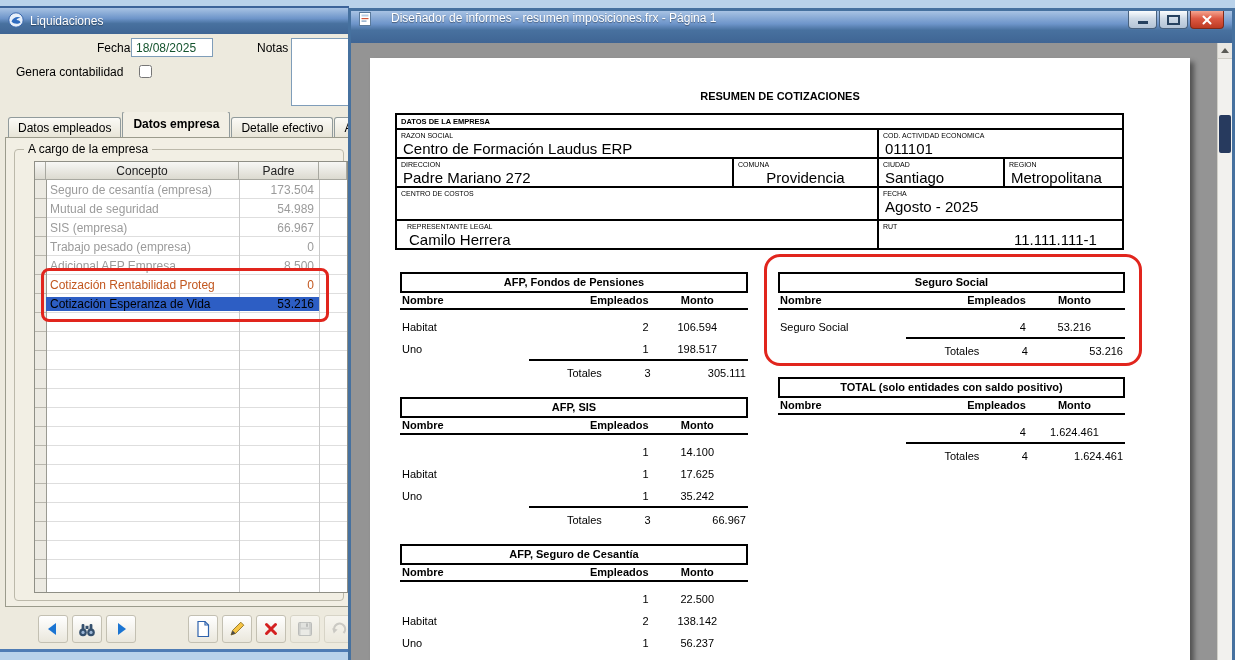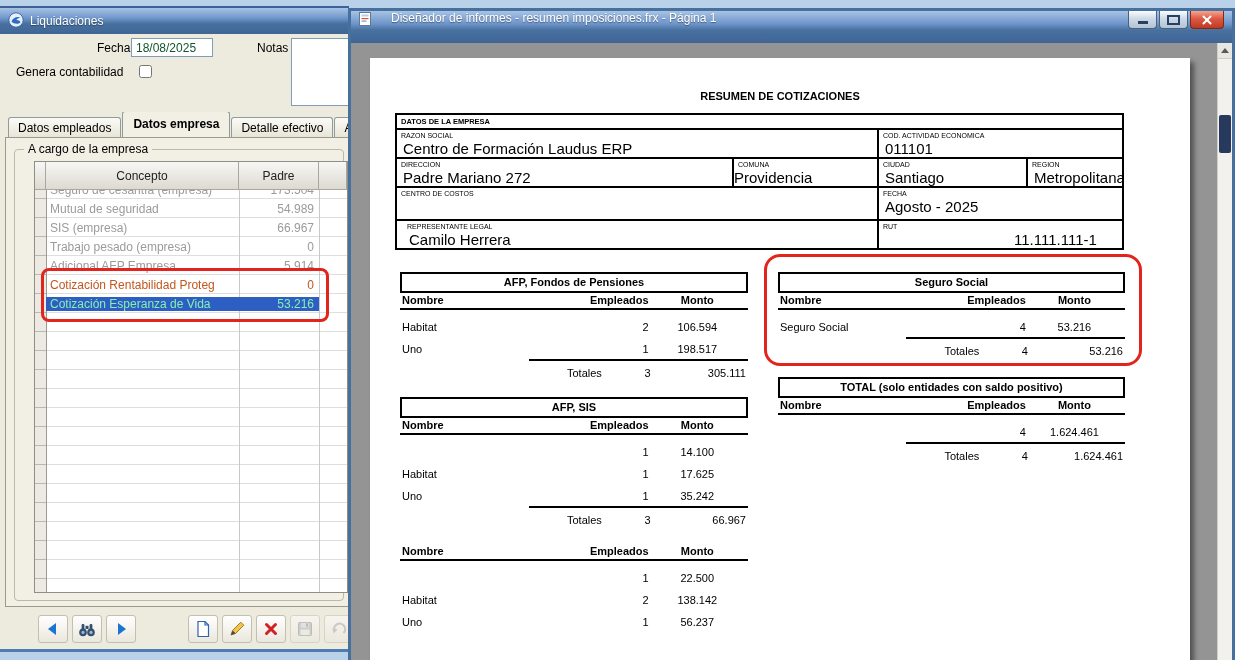--- a/index.html
+++ b/index.html
@@ -22,39 +22,39 @@
   .tabs{position:absolute;left:8px;top:104px;right:0;height:25px;display:flex;align-items:flex-end;overflow:hidden}
   .tab{position:relative;top:2px;padding:3px 9px 4px;border:1px solid #919b9c;border-bottom:none;
        border-radius:3px 3px 0 0;background:linear-gradient(#fbfaf6,#e6e3d4);font-size:12px;margin-right:1px;white-space:nowrap}
   .tab.active{top:0;padding:5px 10px 6px;background:#f2efe4;font-weight:bold;z-index:2}
 
   .panel{position:absolute;left:5px;top:129px;width:343px;height:468px;border:1px solid #9b9b8c;background:#f2efe4}
   .gbox{position:absolute;left:8px;top:11px;right:5px;bottom:5px;border:1px solid #bcb9aa;border-radius:4px}
   .gbox-lbl{position:absolute;left:18px;top:4px;background:#f2efe4;padding:0 4px;font-size:12px;z-index:2}
 
   .grid{position:absolute;left:28px;top:23px;width:312px;height:430px;border:1px solid #8f8f86;background:#fff;overflow:hidden}
-  .ghead{position:absolute;left:0;top:0;right:0;height:28px;display:flex;z-index:3}
+  .ghead{position:absolute;left:0;top:0;right:0;height:18px;display:flex;z-index:3}
   .gh{box-sizing:border-box;background:linear-gradient(#f7f7f5,#dcdad0);border-right:1px solid #a8a8a0;
       border-bottom:1px solid #a8a8a0;display:flex;align-items:center;justify-content:center;font-size:12px;color:#222}
   .gh-sel{width:11px}.gh-c{width:193px}.gh-v{width:80px}.gh-x{flex:1}
   .gbody{position:absolute;left:0;top:18px;right:0;bottom:0;background-color:#fff;
      background-image:
        linear-gradient(#c9c9c9,#c9c9c9),linear-gradient(#c9c9c9,#c9c9c9),linear-gradient(#c9c9c9,#c9c9c9),
        repeating-linear-gradient(to bottom,rgba(0,0,0,0) 0 18px,#dedede 18px 19px);
      background-repeat:no-repeat,no-repeat,no-repeat,repeat;
      background-size:1px 100%,1px 100%,1px 100%,auto;
      background-position:11px 0,204px 0,284px 0,0 0}
   .selstrip{position:absolute;left:0;top:0;bottom:0;width:11px;border-right:1px solid #9a9a92;
      background:repeating-linear-gradient(to bottom,#eceae2 0 18px,#b9b7ae 18px 19px)}
   .grow{position:relative;display:flex;height:19px;align-items:center;color:#9b9b9b;font-size:12px}
   .rc-sel{width:11px;height:100%}
   .rc-c{width:193px;padding-left:4px;box-sizing:border-box;white-space:nowrap;overflow:hidden}
   .rc-v{width:80px;text-align:right;padding-right:5px;box-sizing:border-box}
   .grow.warn{color:#c2571f}
-  .grow.sel .rc-c,.grow.sel .rc-v{background:#2d5ec4;color:#86efac}
+  .grow.sel .rc-c,.grow.sel .rc-v{background:#2d5ec4;color:#000000}
   .grid-annot{position:absolute;left:6px;top:106px;width:282px;height:48px;border:3px solid #e1251d;
               border-radius:8px;z-index:6;pointer-events:none}
 
   .tbtn{position:absolute;top:607px;width:30px;height:28px;border:1px solid #c3c0b2;border-radius:3px;
         background:linear-gradient(#ffffff,#eae7dc);display:flex;align-items:center;justify-content:center;padding:0;cursor:pointer}
   .tbtn.disabled{opacity:.5}
   .tbtn svg{display:block}
 
   
   .win-des{left:348px;top:8px;width:887px;height:652px;border:3px solid #46719f;border-bottom:none;background:#46719f;z-index:2}
@@ -82,21 +82,21 @@
 
   .comp{position:absolute;left:25px;top:55px;width:725px;border:2px solid #000;font-size:11px}
   .crow{display:flex;border-top:2px solid #000}
   .crow:first-child{border-top:none}
   .cc{box-sizing:border-box;border-left:2px solid #000;overflow:hidden}
   .cc:first-child{border-left:none}
   .tinylbl{display:block;font-size:7px;line-height:8px;padding:2px 0 0 4px}
   .cval{display:block;font-size:15px;line-height:13px;padding:2px 0 2px 6px;white-space:nowrap}
   .ch-a .cc{height:13px}.ch-b .cc{height:27px}.ch-c .cc{height:27px}.ch-d .cc{height:31px}.ch-e .cc{height:27px}
   .comp-hdr{font-size:7.5px;font-weight:bold;padding:2px 0 0 4px;display:block}
-  .cval-center{padding-left:0}
+  .cval-center{text-align:center;padding-left:0}
   .cval-rut2{padding-left:135px}
 
   .rt{position:absolute;font-size:11px}
   .rt-title{font-weight:bold;text-align:center;border:2px solid #000;padding:2px 0 3px}
   .rt-head{display:flex;font-weight:bold;padding:1px 0 2px;border-bottom:2px solid #000}
   .rt-row{display:flex;height:20px;align-items:flex-end;padding-bottom:2px}
   .rt-head + .rt-row{margin-top:3px}
   .c-n{flex:1;text-align:left;padding-left:2px;white-space:nowrap}
   .c-e{width:29%;text-align:right}
   .c-m{width:28%;text-align:center;padding-right:2px}
@@ -165,21 +165,21 @@
             <span class="rc-v">66.967</span>
           </div>
           <div class="grow">
             <span class="rc-sel"></span>
             <span class="rc-c">Trabajo pesado (empresa)</span>
             <span class="rc-v">0</span>
           </div>
           <div class="grow">
             <span class="rc-sel"></span>
             <span class="rc-c">Adicional AFP Empresa</span>
-            <span class="rc-v">5.914</span>
+            <span class="rc-v">8.500</span>
           </div>
           <div class="grow warn">
             <span class="rc-sel"></span>
             <span class="rc-c">Cotización Rentabilidad Proteg</span>
             <span class="rc-v">0</span>
           </div>
           <div class="grow sel">
             <span class="rc-sel"></span>
             <span class="rc-c">Cotización Esperanza de Vida</span>
             <span class="rc-v">53.216</span>
@@ -305,21 +305,21 @@
           </div>
           <div class="crow ch-c">
             <div class="cc" style="width:335px">
               <span class="tinylbl">DIRECCION</span>
               <span class="cval">Padre Mariano 272</span>
             </div>
             <div class="cc" style="width:145px">
               <span class="tinylbl">COMUNA</span>
               <span class="cval cval-center">Providencia</span>
             </div>
-            <div class="cc" style="width:149px">
+            <div class="cc" style="width:126px">
               <span class="tinylbl">CIUDAD</span>
               <span class="cval">Santiago</span>
             </div>
             <div class="cc" style="flex:1">
               <span class="tinylbl">REGION</span>
               <span class="cval">Metropolitana</span>
             </div>
           </div>
           <div class="crow ch-d">
             <div class="cc" style="width:480px">
@@ -432,20 +432,21 @@
           </div>
           <div class="rt-totline"></div>
           <div class="rt-totrow">
             <span class="tl">Totales</span>
             <span class="te">4</span>
             <span class="tm">1.624.461</span>
           </div>
         </div>
 
         <div class="rt" style="left:30px;top:486px;width:348px">
+          <div class="rt-title">AFP, Seguro de Cesantía</div>
           <div class="rt-head">
             <span class="c-n">Nombre</span>
             <span class="c-e">Empleados</span>
             <span class="c-m">Monto</span>
           </div>
           <div class="rt-row">
             <span class="c-n"></span>
             <span class="c-e">1</span>
             <span class="c-m">22.500</span>
           </div>

